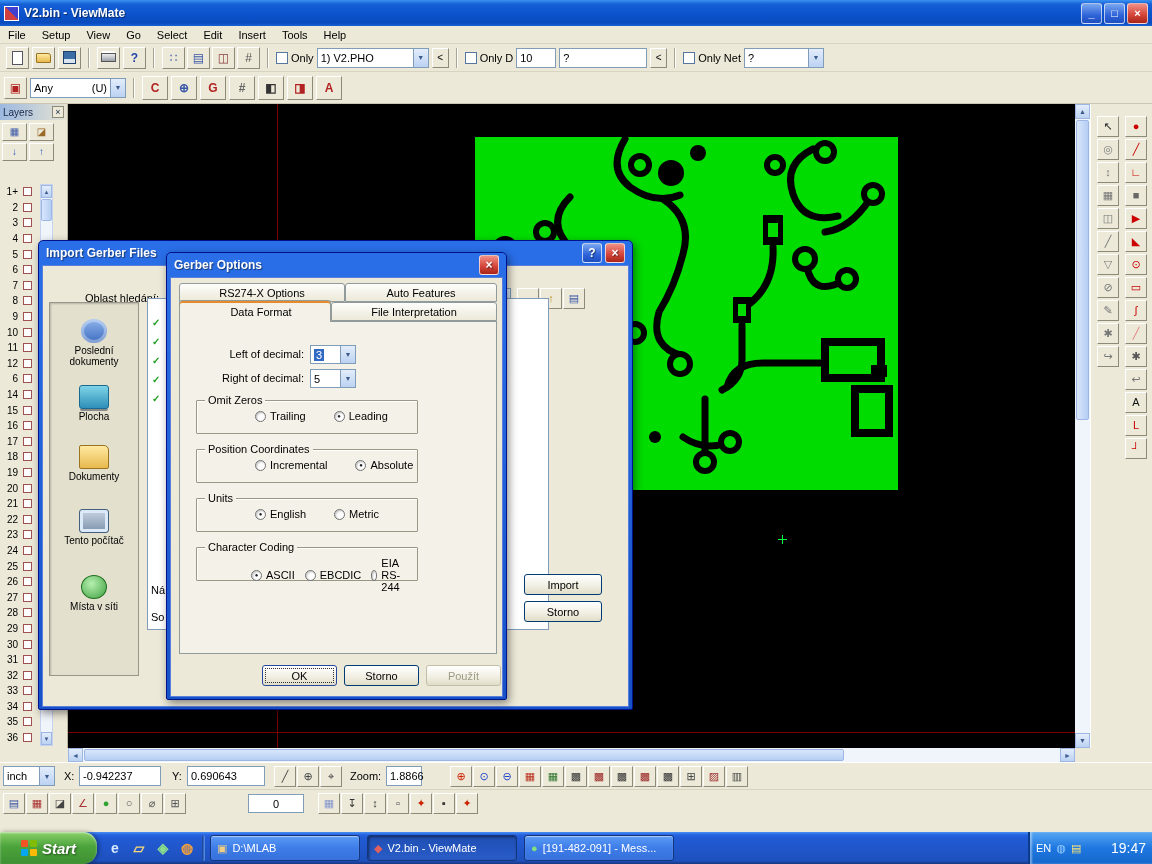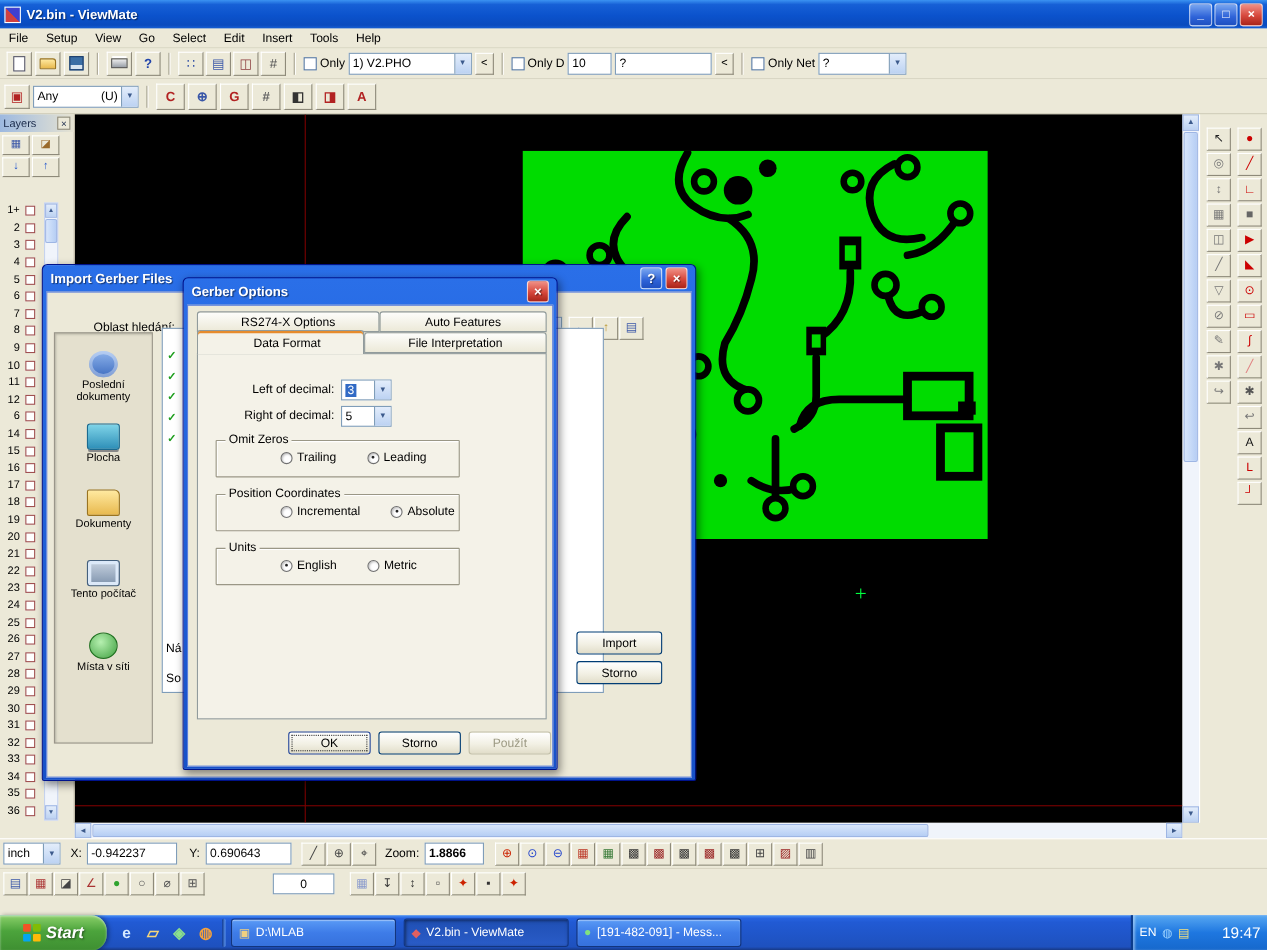--- a/index.html
+++ b/index.html
@@ -655,21 +655,21 @@
         <span style="color: rgb(68, 68, 68);">╱</span>
       </button>
       <button class="gbtn">
         <span style="color: rgb(68, 68, 68);">⊕</span>
       </button>
       <button class="gbtn">
         <span style="color: rgb(68, 68, 68);">⌖</span>
       </button>
     </div>
   <span class="slabel" style="left:350px;">Zoom:</span>
-  <div class="sfield" style="left:386px;width:54px;font-weight:bold;">
+  <div class="sfield" style="left:386px;width:36px;">
       <span>1.8866</span>
     </div>
   <div class="irow" style="left:450px;top:3px;">
 
   <button class="gbtn">
         <span style="color: rgb(204, 34, 0);">⊕</span>
       </button>
       <button class="gbtn">
         <span style="color: rgb(34, 68, 204);">⊙</span>
       </button>
@@ -893,20 +893,38 @@
               <span class="radio"></span>
               <span class="radio-lb">Incremental</span>
             </label>
             <label class="radio-opt">
               <span class="radio">●</span>
               <span class="radio-lb">Absolute</span>
             </label>
           </div>
       </div>
 
+      <div class="group" style="top:225px;">
+        <span class="group-label">Character Coding</span>
+        <div class="group-opts" style="left:6px;">
+
+        <label class="radio-opt" style="margin-right:10px;">
+              <span class="radio">●</span>
+              <span class="radio-lb">ASCII</span>
+            </label>
+            <label class="radio-opt" style="margin-right:10px;">
+              <span class="radio"></span>
+              <span class="radio-lb">EBCDIC</span>
+            </label>
+            <label class="radio-opt" style="margin-right:10px;">
+              <span class="radio"></span>
+              <span class="radio-lb">EIA RS-244</span>
+            </label>
+          </div>
+      </div>
 
     </div>
 
     <button class="xpbtn default" style="left:91px;top:387px;width:75px;">OK</button>
     <button class="xpbtn" style="left:173px;top:387px;width:75px;">Storno</button>
     <button class="xpbtn disabled" style="left:255px;top:387px;width:75px;">Použít</button>
   </div>
 </div>
 
 <div class="ab taskbar">

